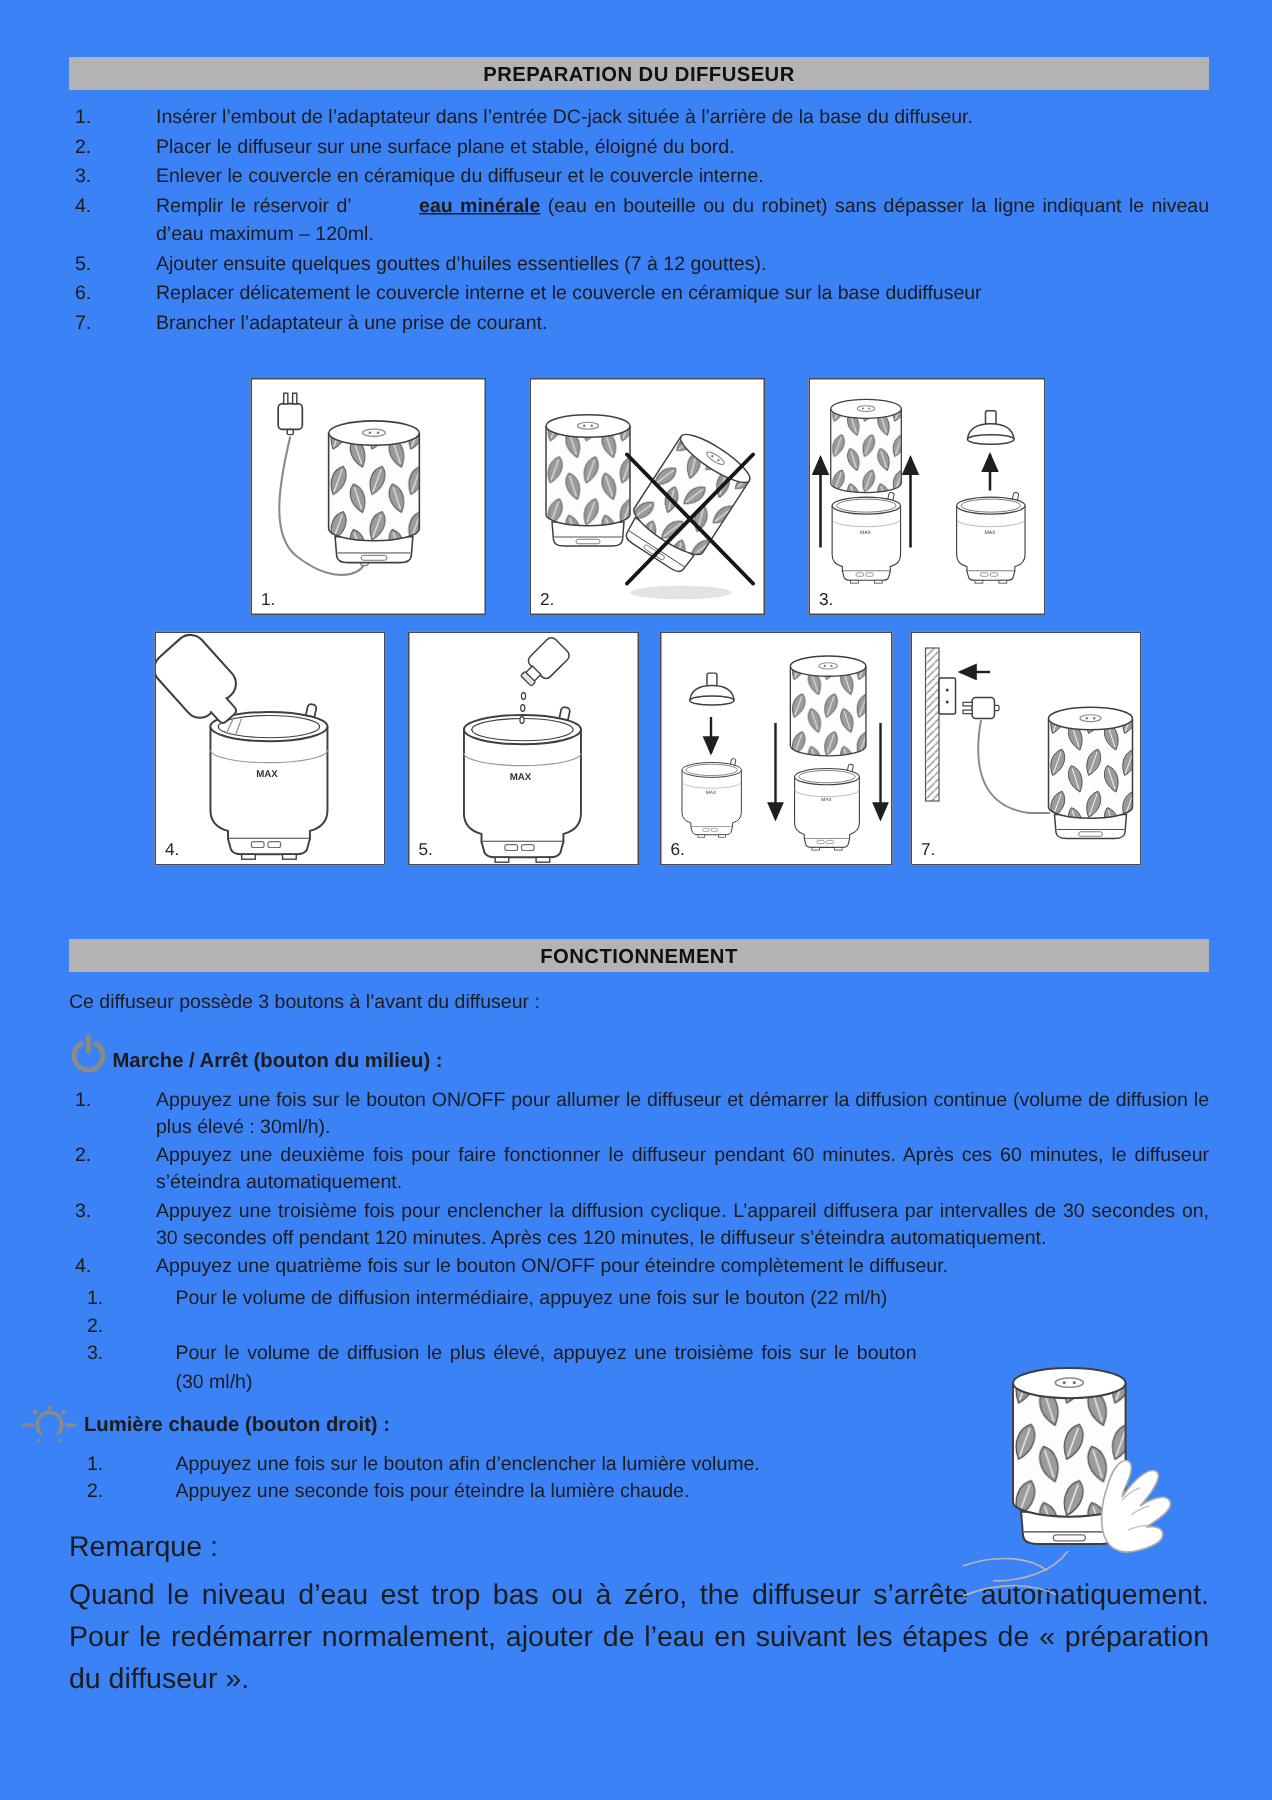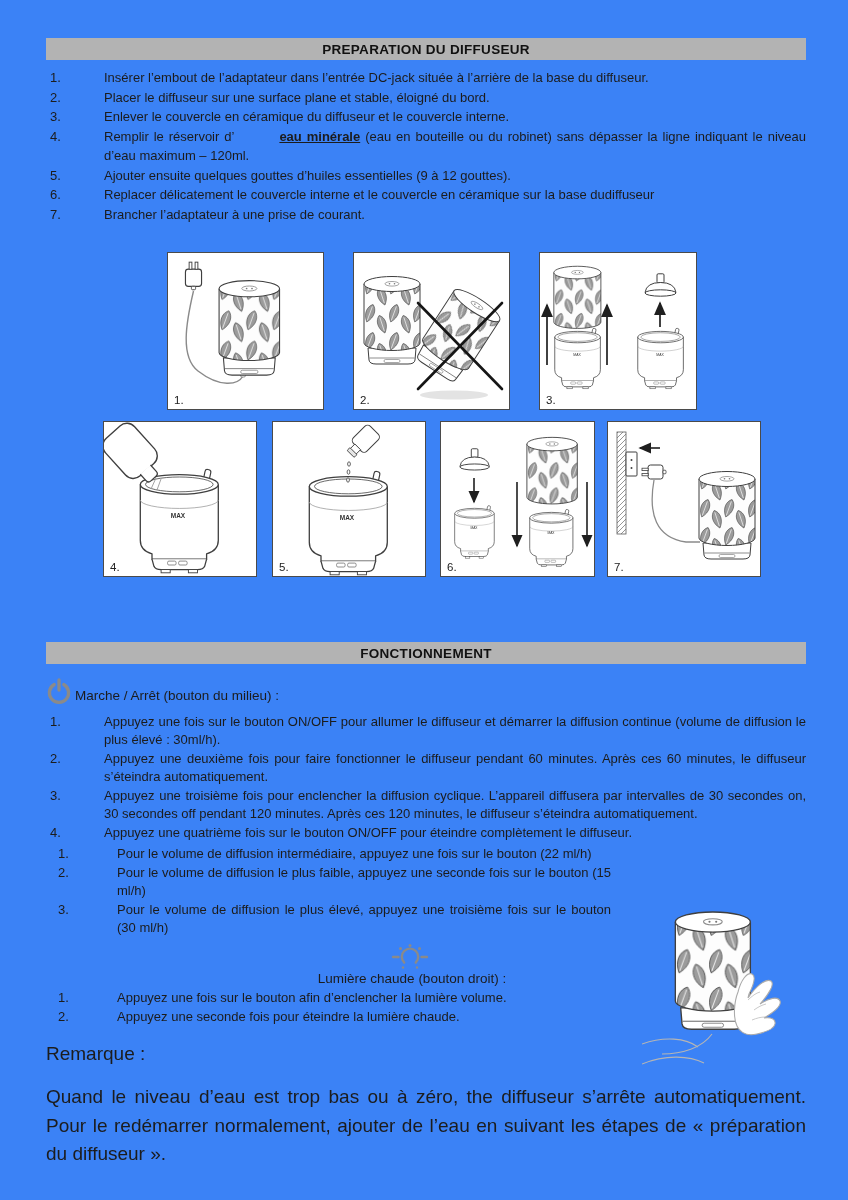--- a/index.html
+++ b/index.html
@@ -1,46 +1,46 @@
 <!DOCTYPE html>
 <html><head>
 <meta charset="utf-8">
 <style>
   html,body{margin:0;padding:0;background:#fff;}
   .page{position:relative;width:848px;height:1200px;background:#3b82f6;overflow:hidden;
         font-family:"Liberation Sans",sans-serif;color:#1c1c1c;}
   .bar{margin:0 42px 0 46px;height:22px;background:#b3b3b3;display:flex;align-items:center;
        justify-content:center;font-weight:bold;font-size:13.5px;letter-spacing:.3px;color:#111;}
   .bar1{margin-top:38px;}
-  .bar2{margin-top:66px;}
+  .bar2{margin-top:50px;}
   .steps{margin:8px 42px 0 46px;font-size:13px;line-height:1.5;}
   .steps.tight{line-height:1.42;}
   .step{display:flex;}
   .step .num{flex:none;width:54px;padding-left:4px;}
   .step .txt{flex:1;text-align:justify;}
   .em-u{font-weight:bold;text-decoration:underline;padding-left:45px;}
   .figures{position:relative;height:324px;margin-top:28px;}
   .fig{position:absolute;border:1px solid #4a4a4a;background:#fff;}
   .fig svg{display:block;}
   .fignum{position:absolute;left:6px;bottom:3px;font-size:11.5px;color:#222;}
   .intro{margin:12px 42px 0 46px;font-size:13px;}
-  .hrow{display:flex;align-items:flex-end;font-size:13.5px;font-weight:normal;}
+  .hrow{display:flex;align-items:flex-end;font-size:13.5px;font-weight:bold;}
   .hrow-power{margin:14px 42px 0 46px;}
   .hrow-power .htxt{padding-left:3px;padding-bottom:2px;}
   .hrow-mist{margin:14px 42px 0 28px;}
   .hrow-mist .htxt{padding-left:2px;padding-bottom:1px;}
-  .hrow-light{margin:6px 42px 0 14px;align-items:center;flex-direction:column;}
+  .hrow-light{margin:6px 42px 0 14px;align-items:center;}
   .hrow-light .htxt{padding-left:4px;}
   .uscore{display:inline-block;width:7px;border-bottom:1.2px solid #222;height:12px;margin-right:1px;}
   .steps.sub{margin:3px 42px 0 46px;}
   .steps.sub .num{width:59px;padding-left:12px;}
   .steps.narrow{width:565px;}
   .remark{margin:14px 42px 0 46px;font-size:19px;line-height:1.48;}
   .remark .rtitle{display:block;}
-  .remark .rbody{display:block;text-align:justify;margin-top:15px;}
+  .remark .rbody{display:block;text-align:justify;margin-top:4px;}
   .hand-image{position:absolute;left:642px;top:906px;}
   svg text{font-family:"Liberation Sans",sans-serif;}
 </style>
 </head>
 <body>
 
 <svg width="0" height="0" style="position:absolute" aria-hidden="true">
 <defs>
   <pattern id="lp" width="24" height="28" patternUnits="userSpaceOnUse">
     <rect width="24" height="28" fill="#fdfdfd"></rect>
@@ -126,21 +126,21 @@
     <div class="step">
       <span class="num">3.</span>
       <span class="txt">Enlever le couvercle en céramique du diffuseur et le couvercle interne.</span>
     </div>
     <div class="step">
       <span class="num">4.</span>
       <span class="txt"><span>Remplir le réservoir d’</span><span class="em-u">eau minérale</span><span> (eau en bouteille ou du robinet) sans dépasser la ligne indiquant le niveau d’eau maximum – 120ml.</span></span>
     </div>
     <div class="step">
       <span class="num">5.</span>
-      <span class="txt">Ajouter ensuite quelques gouttes d’huiles essentielles (9 à 12 gouttes).</span>
+      <span class="txt">Ajouter ensuite quelques gouttes d’huiles essentielles (7 à 12 gouttes).</span>
     </div>
     <div class="step">
       <span class="num">6.</span>
       <span class="txt">Replacer délicatement le couvercle interne et le couvercle en céramique sur la base dudiffuseur</span>
     </div>
     <div class="step">
       <span class="num">7.</span>
       <span class="txt">Brancher l’adaptateur à une prise de courant.</span>
     </div>
   </div>
@@ -237,20 +237,21 @@
       </svg>
       <span class="fignum">7.</span>
     </div>
 
   </div>
 
   <div class="bar bar2">
     <span>FONCTIONNEMENT</span>
   </div>
 
+  <div class="intro">Ce diffuseur possède 3 boutons à l’avant du diffuseur :</div>
 
   <div class="hrow hrow-power">
     <svg width="26" height="27" viewBox="0 0 26 27">
       <path d="M8.2,6.5 A9.6,9.6 0 1 0 17.8,6.5" fill="none" stroke="#8a8a8a" stroke-width="3.3" stroke-linecap="round"></path>
       <line x1="13" y1="2" x2="13" y2="12" stroke="#8a8a8a" stroke-width="3.3" stroke-linecap="round"></line>
     </svg>
     <span class="htxt">Marche / Arrêt (bouton du milieu) :</span>
   </div>
 
   <div class="steps tight">
@@ -273,21 +274,20 @@
   </div>
 
 
   <div class="steps tight sub narrow">
     <div class="step">
       <span class="num">1.</span>
       <span class="txt">Pour le volume de diffusion intermédiaire, appuyez une fois sur le bouton (22 ml/h)</span>
     </div>
     <div class="step">
       <span class="num">2.</span>
-      <span class="txt">Pour le volume de diffusion le plus faible, appuyez une seconde fois sur le bouton (15 ml/h)</span>
     </div>
     <div class="step">
       <span class="num">3.</span>
       <span class="txt">Pour le volume de diffusion le plus élevé, appuyez une troisième fois sur le bouton (30 ml/h)</span>
     </div>
   </div>
 
   <div class="hrow hrow-light">
     <svg width="38" height="28" viewBox="0 0 38 28">
       <g stroke="#8a8a8a" stroke-width="2.4" fill="none" stroke-linecap="round">

